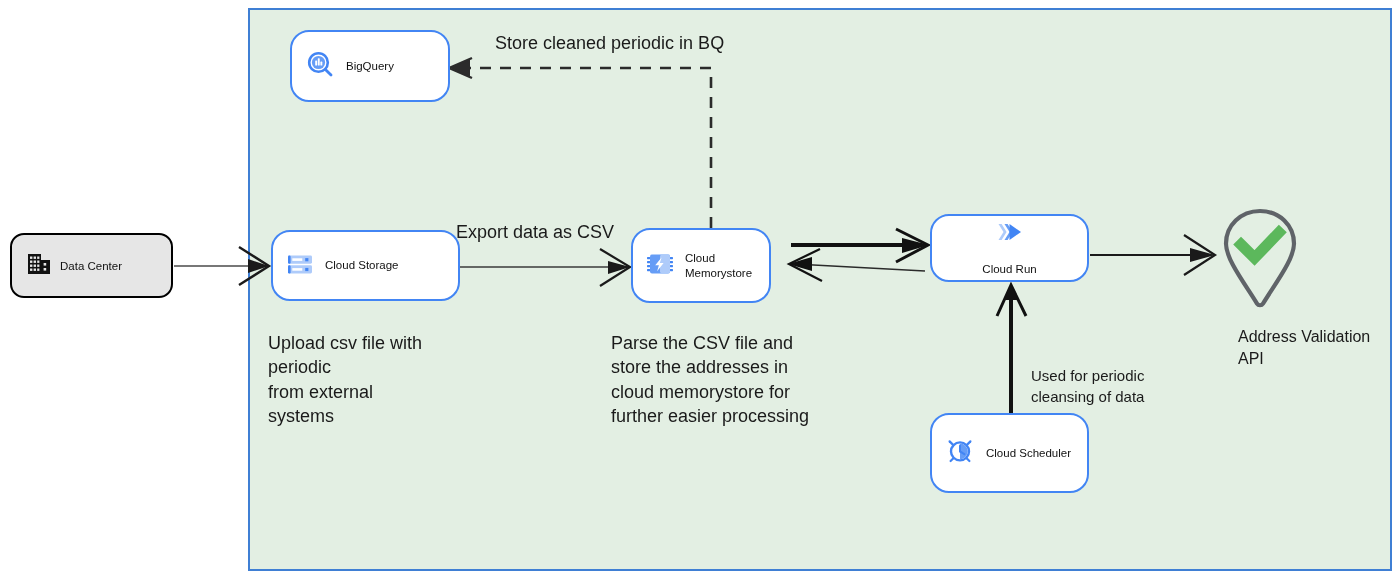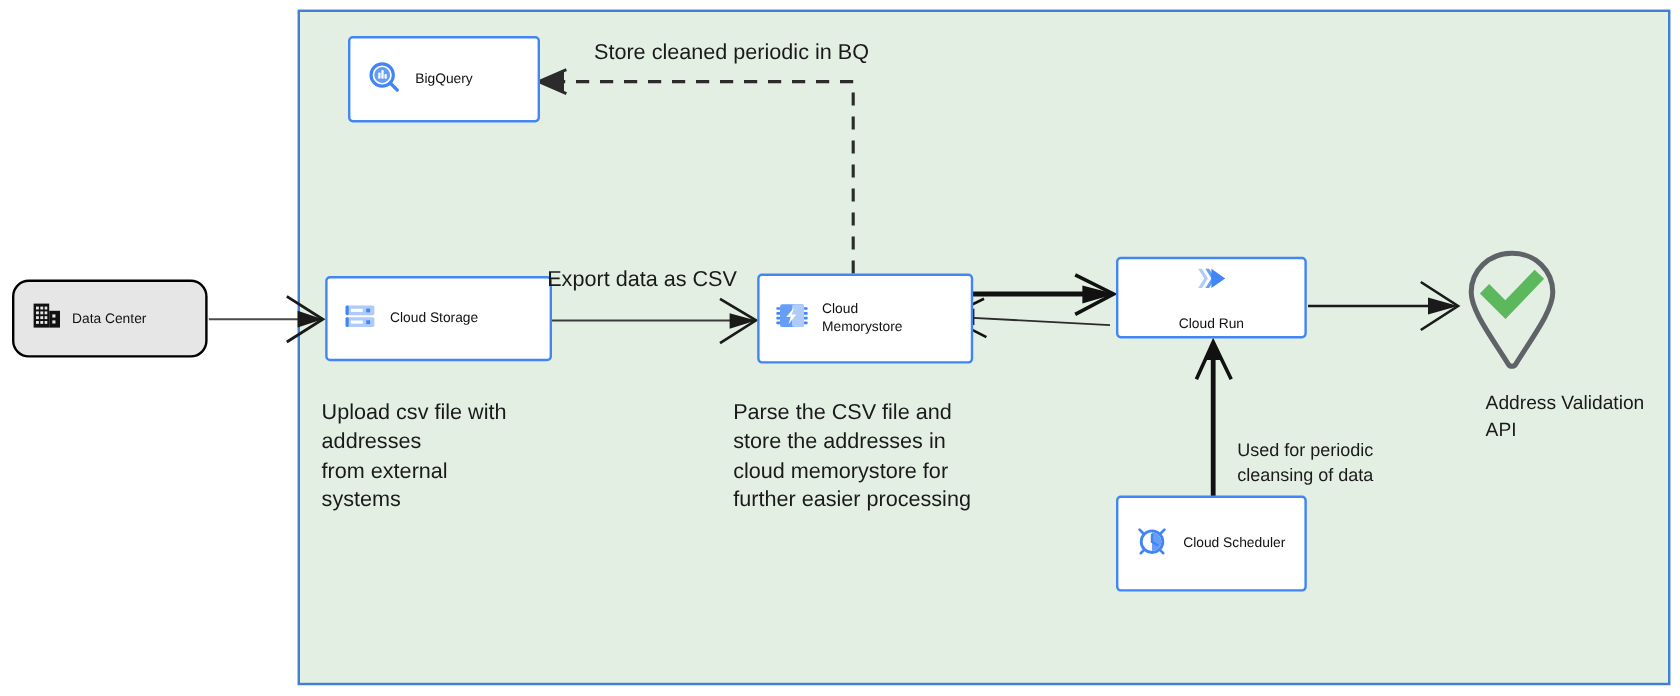--- a/index.html
+++ b/index.html
@@ -22,21 +22,21 @@
     border:2px solid #3f7fd4;
     box-sizing:border-box;
   }
 
   
   .node{
     position:absolute;
     box-sizing:border-box;
     background:#ffffff;
     border:2px solid #4285f4;
-    border-radius:4px;
+    border-radius:19px;
     display:flex;
     align-items:center;
     gap:10px;
     padding:0 12px;
   }
   .node .label{
     font-size:11.5px;
     color:#111111;
     line-height:1.22;
     white-space:pre-line;
@@ -183,21 +183,21 @@
         <rect x="3" y="16.3" width="2.6" height="8.2" rx="1.2" fill="#4285f4"></rect>
         <rect x="7.3" y="9.3" width="10" height="2.6" fill="#ffffff"></rect>
         <rect x="7.3" y="19.1" width="10" height="2.6" fill="#ffffff"></rect>
         <rect x="20.2" y="9.1" width="3.2" height="3.2" fill="#4285f4"></rect>
         <rect x="20.2" y="18.9" width="3.2" height="3.2" fill="#4285f4"></rect>
       </svg>
     </span>
     <span class="label">Cloud Storage</span>
   </div>
 
-  <div class="node" style="left:631px;top:228px;width:180px;height:75px;">
+  <div class="node" style="left:631px;top:228px;width:140px;height:75px;">
     <span class="gicon">
       <svg width="30" height="30" viewBox="0 0 30 30" xmlns="http://www.w3.org/2000/svg">
         <g fill="#4285f4">
           <rect x="2" y="8" width="3.2" height="2.2" rx="0.6"></rect>
           <rect x="2" y="12" width="3.2" height="2.2" rx="0.6"></rect>
           <rect x="2" y="16" width="3.2" height="2.2" rx="0.6"></rect>
           <rect x="2" y="20" width="3.2" height="2.2" rx="0.6"></rect>
           <rect x="24.8" y="8" width="3.2" height="2.2" rx="0.6"></rect>
           <rect x="24.8" y="12" width="3.2" height="2.2" rx="0.6"></rect>
           <rect x="24.8" y="16" width="3.2" height="2.2" rx="0.6"></rect>
@@ -249,21 +249,21 @@
   </div>
 
   <div class="note big" style="left:495px;top:31px;">Store cleaned periodic in BQ</div>
 
   <div class="note big" style="left:456px;top:220px;">Export data as CSV</div>
 
   <div class="note mid" style="left:1031px;top:345px;margin-top:21px;">Used for periodic
 cleansing of data</div>
 
   <div class="note big" style="left:268px;top:331px;">Upload csv file with
-addresses
+periodic
 from external
 systems</div>
 
   <div class="note big" style="left:611px;top:331px;">Parse the CSV file and
 store the addresses in
 cloud  memorystore for
 further easier processing</div>
 
   <div class="note api" style="left:1238px;top:326px;">Address Validation
 API</div>

